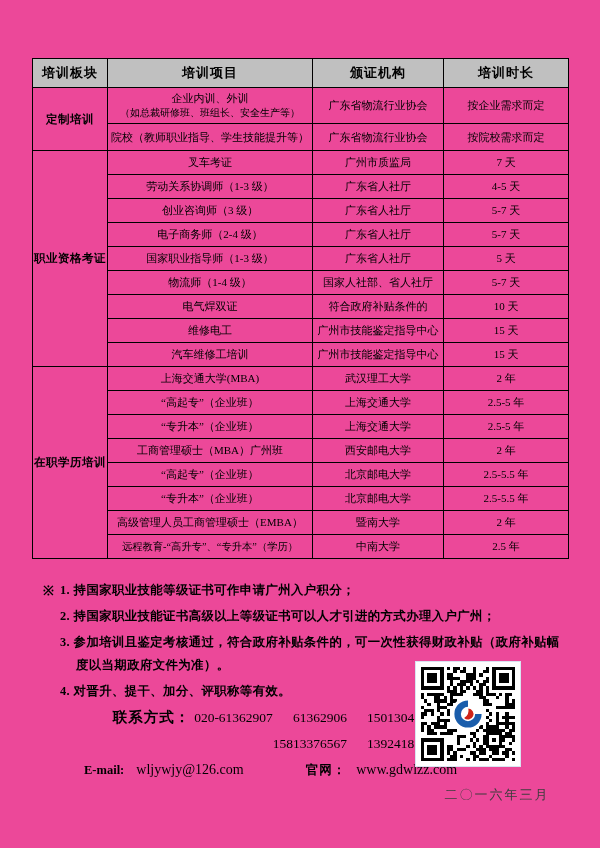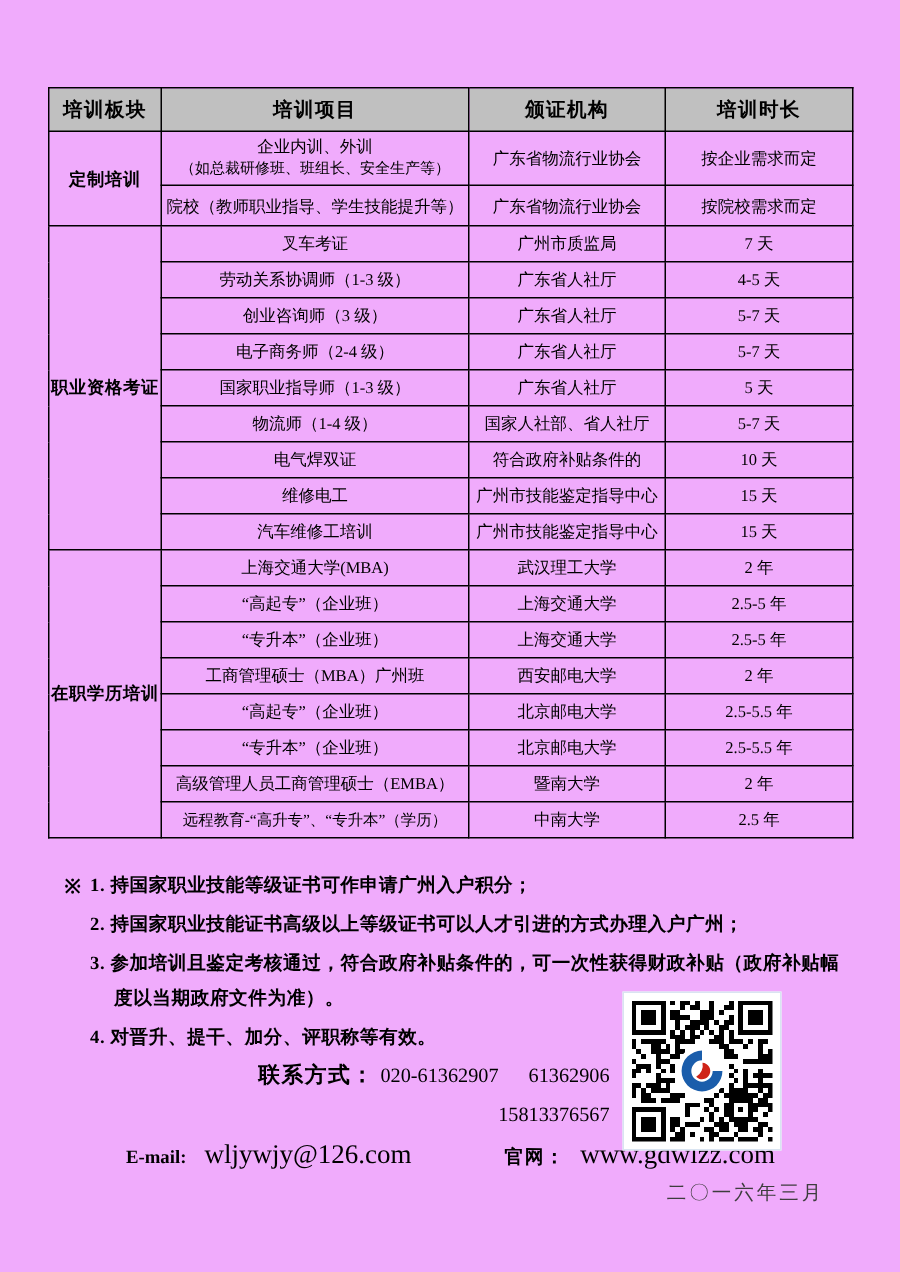--- a/index.html
+++ b/index.html
@@ -1,19 +1,19 @@
 <!DOCTYPE html>
 <html><head>
 <meta charset="utf-8">
 <style>
   * { margin:0; padding:0; box-sizing:border-box; }
   html,body { background:#e8e8e8; }
   .page {
     position:relative; width:600px; height:848px; margin:0 auto;
-    background:#f0abfc; overflow:hidden;
+    background:#ec4899; overflow:hidden;
     font-family:"Liberation Serif","DejaVu Serif",serif;
     color:#000;
   }
   
   table.doc-table {
     position:absolute; left:32px; top:58px; width:536px;
     border-collapse:collapse; table-layout:fixed;
   }
   .doc-table th, .doc-table td {
     border:1px solid #000; text-align:center; vertical-align:middle;
@@ -43,21 +43,21 @@
     letter-spacing:0.4px;
   }
   .note.wrap2 { line-height:23px; margin-bottom:3px; }
   
   .contact { position:absolute; left:84px; top:704px; }
   .c-line { height:26px; line-height:26px; white-space:nowrap;text-align:right; }
   .c-label { font-weight:bold; font-size:14.5px; letter-spacing:1px; }
   .phone { font-size:13.5px; margin-right:16px; }
   .c-line2 { margin-left:74px; }
   .email-label, .web-label { font-weight:bold; font-size:12.5px; }
-  .email-val, .web-val { font-size:18px; }
+  .email-val, .web-val { font-size:14px; }
   .web-label { margin-left:58px; letter-spacing:1px; }
   .email-val { margin-left:8px; }
   .web-val { margin-left:6px; }
   
   .qr {
     position:absolute; left:415px; top:661px; width:106px; height:106px;
     background:#ffffff; border:1px solid #d9e4f1; padding:5px;
   }
   .qr svg { display:block; width:94px; height:94px; }
   .date-stamp {

